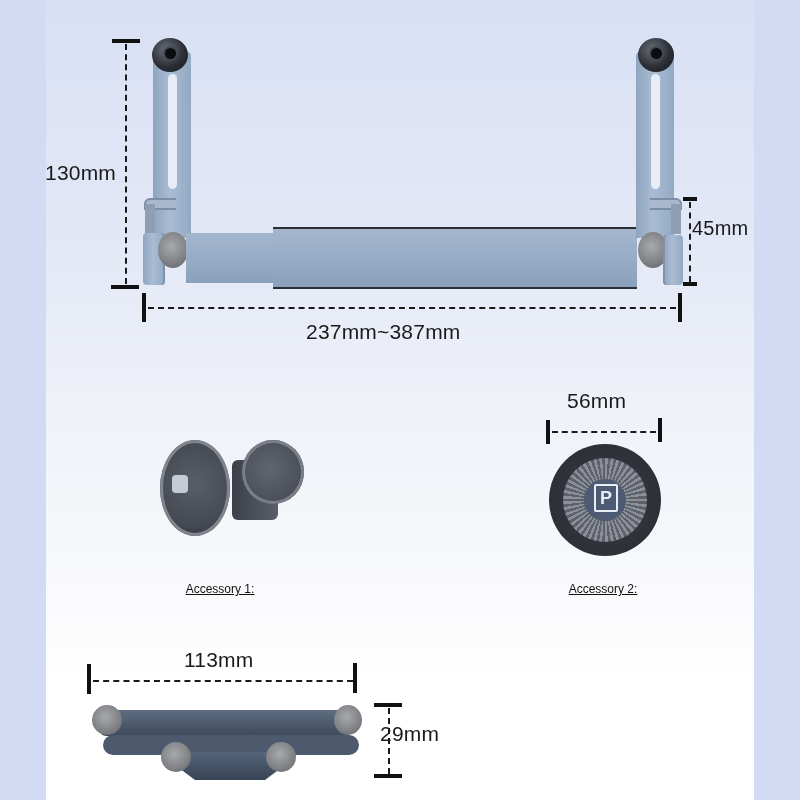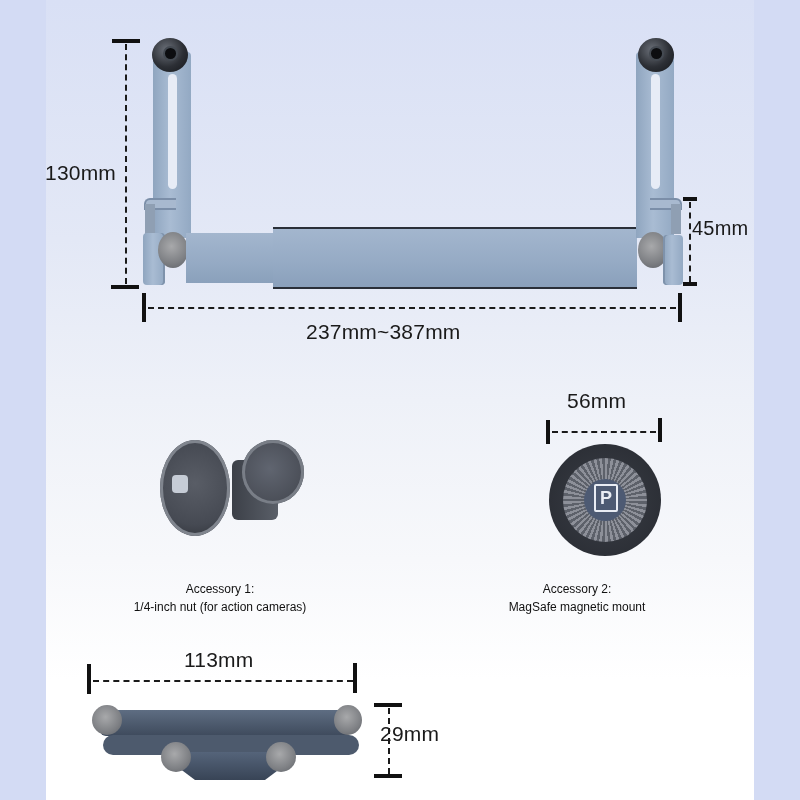--- a/index.html
+++ b/index.html
@@ -5,21 +5,21 @@
   html,body{margin:0;padding:0;}
   body{width:800px;height:800px;position:relative;overflow:hidden;background:#d5dcf4;font-family:"Liberation Sans","DejaVu Sans",sans-serif;}
   .side{position:absolute;top:0;width:46px;height:800px;background:#d3dbf4;}
   .side.left{left:0;}
   .side.right{right:0;width:46px;}
   .panel{position:absolute;left:46px;top:0;width:708px;height:800px;
     background:linear-gradient(180deg,#d9e0f5 0%,#e3e8f6 30%,#eef1f8 50%,#f7f8fb 70%,#ffffff 85%,#ffffff 100%);}
   .abs{position:absolute;}
   .dim-text{position:absolute;color:#1a1a1a;font-size:21px;letter-spacing:0.2px;white-space:nowrap;}
   .caption{position:absolute;color:#111;font-size:12px;text-align:center;line-height:18px;white-space:nowrap;}
-  .caption span{display:block;}
+  .caption span{display:block;text-decoration:underline;}
   
   .vdash{position:absolute;width:0;border-left:2px dashed #1a1a1a;}
   .hdash{position:absolute;height:0;border-top:2px dashed #1a1a1a;}
   .tick-h{position:absolute;height:4px;background:#111;}
   .tick-v{position:absolute;width:4px;background:#111;}
   
   .metal{background:linear-gradient(90deg,#8fa5bf 0%,#a9bcd3 45%,#93a9c3 100%);}
   .bar{background:linear-gradient(180deg,#a3b6ce 0%,#95aac4 60%,#8aa0bb 100%);}
   .ball{position:absolute;border-radius:50%;background:radial-gradient(circle at 40% 35%,#6b7079 0%,#2c2f35 55%,#14161a 100%);}
   .ball::after{content:"";position:absolute;left:35%;top:30%;width:32%;height:32%;border-radius:50%;background:#0c0d10;box-shadow:0 0 0 2px #444a52;}
@@ -73,38 +73,36 @@
   <div class="dim-text" style="left:306px;top:320px;">237mm~387mm</div>
 </div>
 
 <div>
   <div class="abs" style="left:232px;top:460px;width:46px;height:60px;background:linear-gradient(90deg,#3c4048,#5a5f68);border-radius:6px;"></div>
   <div class="abs" style="left:242px;top:440px;width:62px;height:64px;border-radius:50%;background:radial-gradient(circle at 45% 45%,#606570 0%,#4a4e57 70%,#2f3238 100%);box-shadow:0 0 0 3px #797e87 inset;"></div>
   <div class="abs" style="left:160px;top:440px;width:70px;height:96px;border-radius:50%;background:radial-gradient(circle at 50% 45%,#595d66 0%,#464a53 65%,#2d3036 100%);box-shadow:0 0 0 3px #80858e inset;"></div>
   <div class="abs" style="left:172px;top:475px;width:16px;height:18px;border-radius:4px;background:#c6ccd6;"></div>
   <div class="caption" style="left:110px;top:580px;width:220px;">
     <span>Accessory 1:</span>
-    <span>1/4-inch nut (for action cameras)</span>
   </div>
 </div>
 
 <div>
   <div class="dim-text" style="left:567px;top:389px;">56mm</div>
   <div class="tick-v" style="left:546px;top:420px;height:24px;"></div>
   <div class="hdash" style="left:552px;top:431px;width:104px;"></div>
   <div class="tick-v" style="left:658px;top:418px;height:24px;"></div>
 
   <div class="abs" style="left:549px;top:444px;width:112px;height:112px;border-radius:50%;background:radial-gradient(circle,#3a3e46 0%,#2b2e35 80%,#23262c 100%);"></div>
   <div class="abs" style="left:563px;top:458px;width:84px;height:84px;border-radius:50%;background:repeating-conic-gradient(#8d9099 0deg 4deg,#5d616a 4deg 8deg);"></div>
   <div class="abs" style="left:584px;top:479px;width:42px;height:42px;border-radius:50%;background:#4d5a73;"></div>
   <div class="abs" style="left:594px;top:484px;width:20px;height:24px;border:2px solid #e8ecf4;border-radius:2px;color:#e8ecf4;font-size:18px;font-weight:bold;text-align:center;line-height:24px;">P</div>
 
-  <div class="caption" style="left:472px;top:580px;width:210px;">
+  <div class="caption" style="left:498px;top:580px;width:210px;">
     <span>Accessory 2:</span>
-    <span>MagSafe magnetic mount</span>
   </div>
 </div>
 
 <div>
   <div class="dim-text" style="left:184px;top:648px;">113mm</div>
   <div class="tick-v" style="left:87px;top:664px;height:30px;"></div>
   <div class="hdash" style="left:93px;top:680px;width:260px;"></div>
   <div class="tick-v" style="left:353px;top:663px;height:30px;"></div>
 
   <div class="abs" style="left:100px;top:710px;width:250px;height:26px;background:linear-gradient(180deg,#5e6d82,#3e4a5c);border-radius:6px;"></div>

